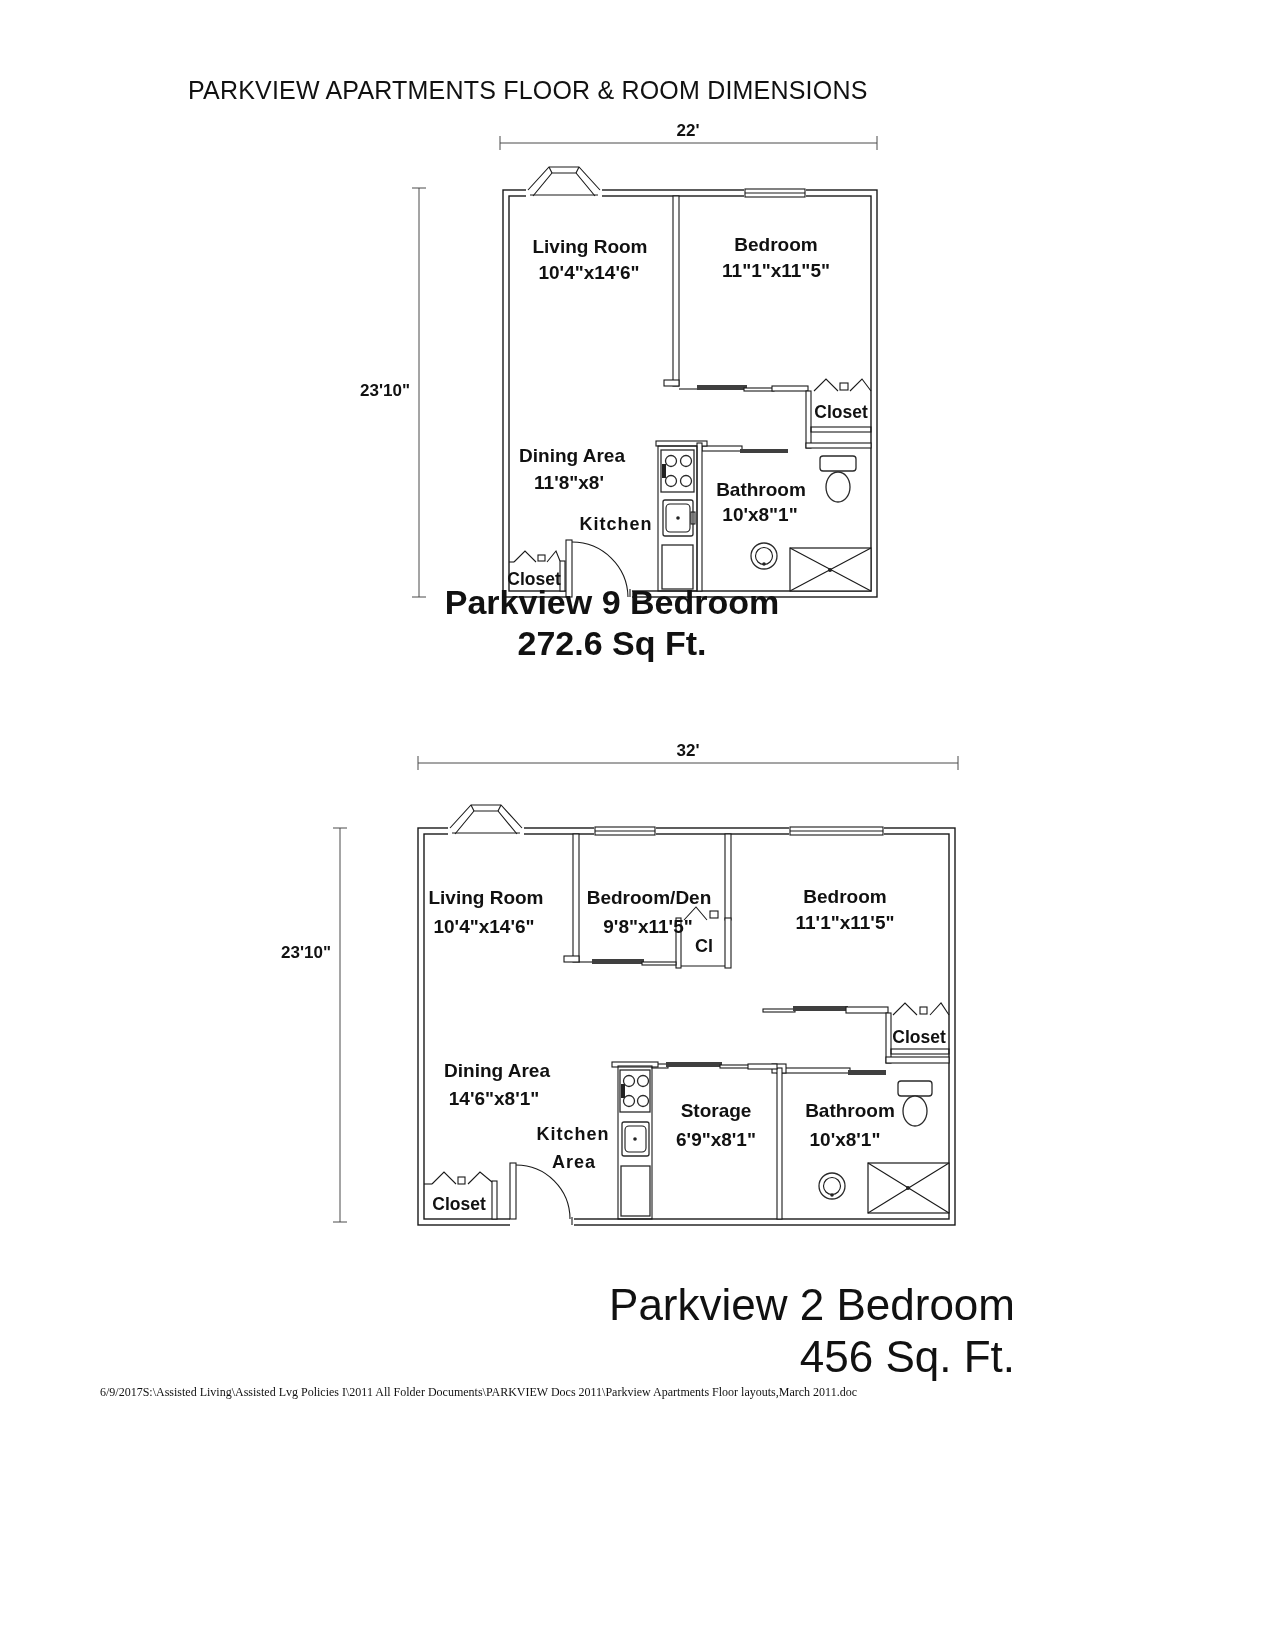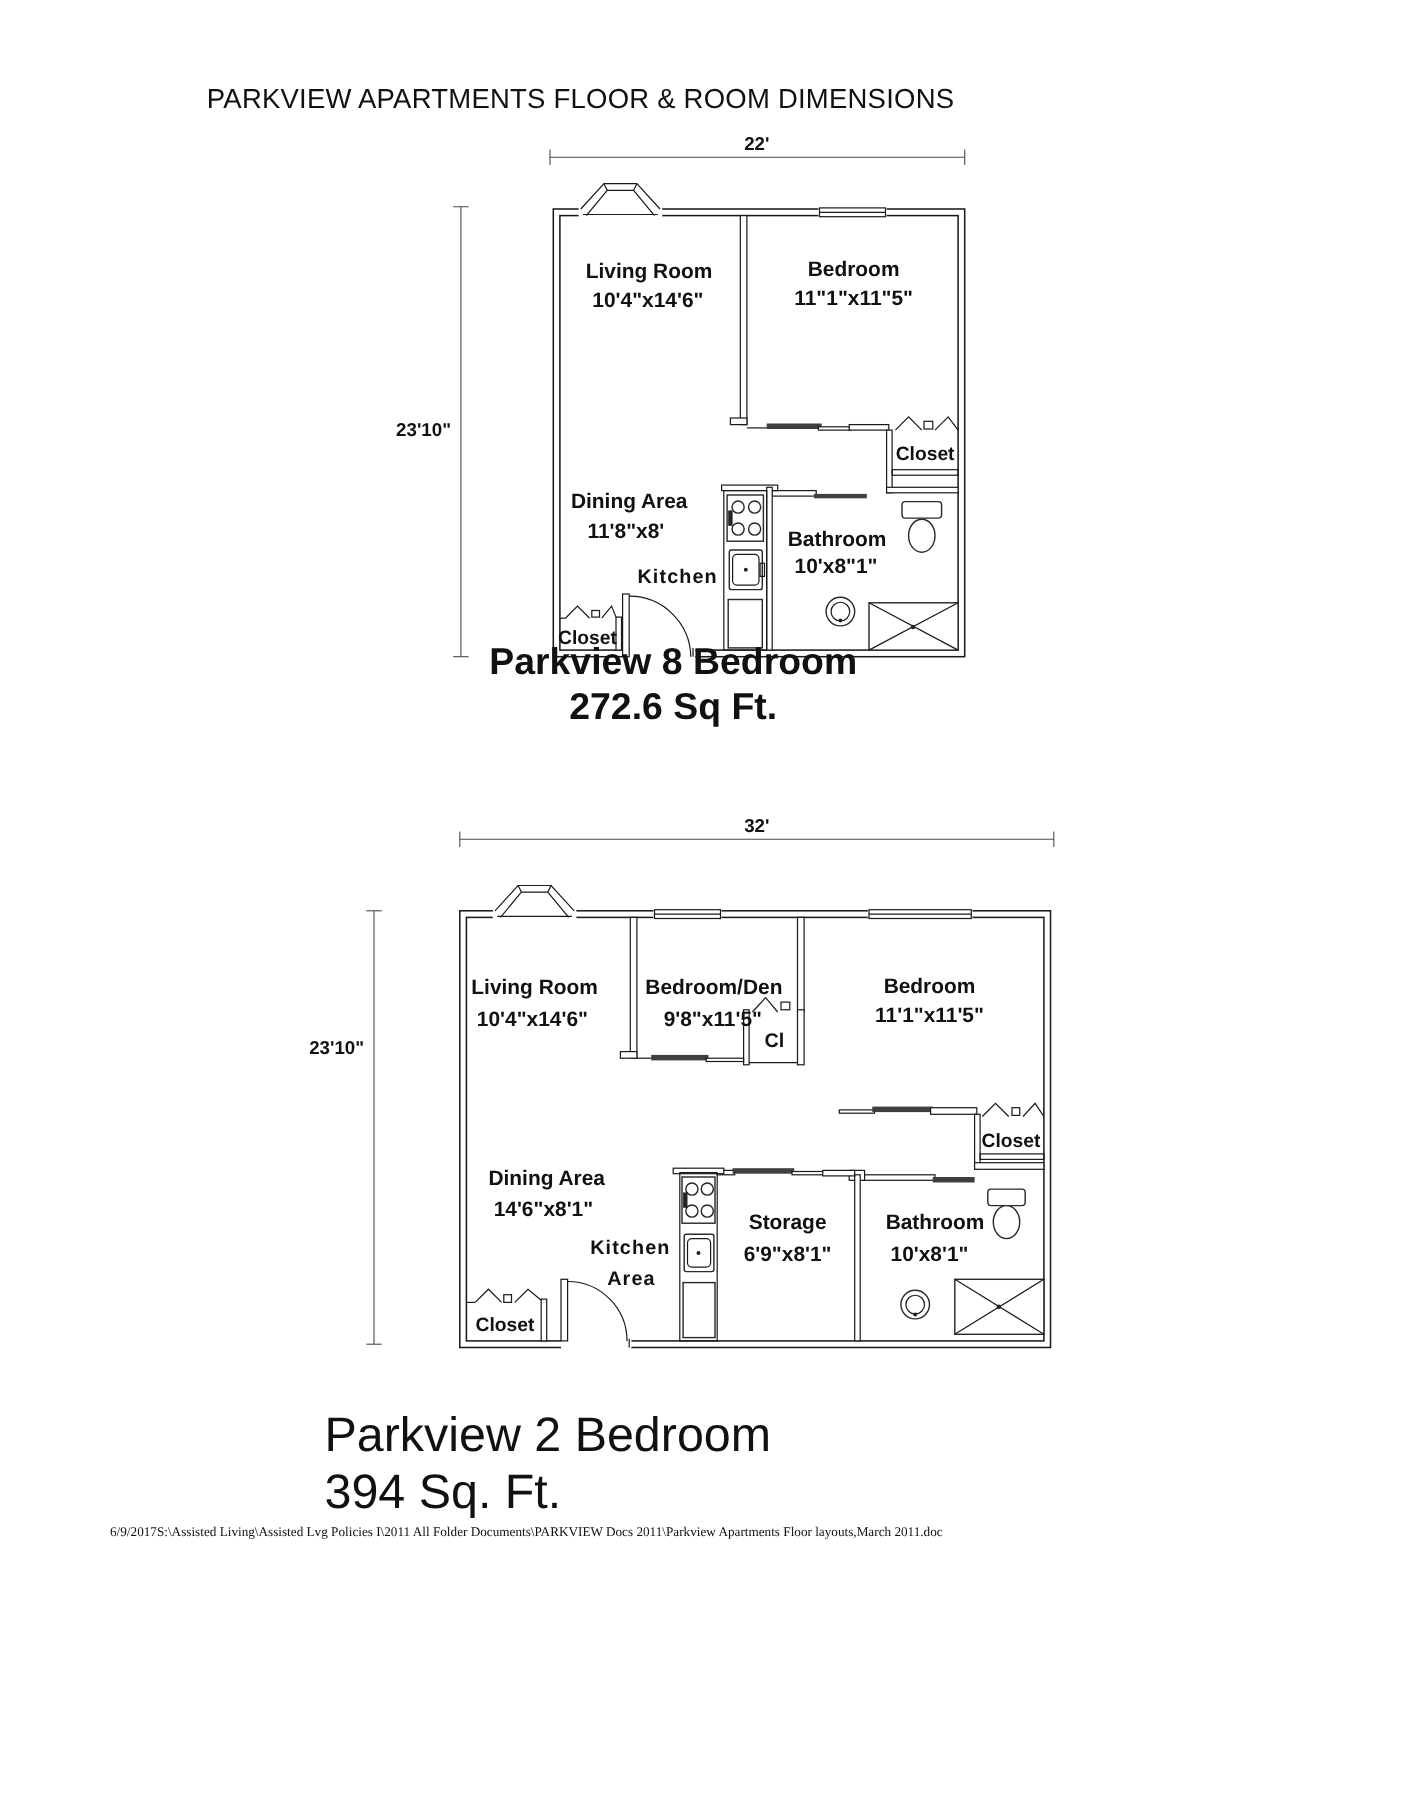--- a/index.html
+++ b/index.html
@@ -1,19 +1,19 @@
 <!DOCTYPE html>
 <html><head>
 <meta charset="utf-8">
 <style>
   html,body{margin:0;padding:0;background:#ffffff;}
   body{width:1275px;height:1651px;position:relative;font-family:"Liberation Sans",sans-serif;color:#111;}
   .page-title{position:absolute;left:188px;top:76px;font-size:25px;font-weight:normal;letter-spacing:.2px;white-space:nowrap;}
   .caption1{position:absolute;width:560px;left:332px;text-align:center;font-weight:bold;font-size:34px;}
-  .caption2{position:absolute;width:720px;left:295px;text-align:left;font-weight:normal;font-size:44px;}
+  .caption2{position:absolute;width:720px;left:295px;text-align:right;font-weight:normal;font-size:44px;}
   .footer-path{position:absolute;left:100px;top:1385px;font-family:"Liberation Serif",serif;font-size:12px;white-space:nowrap;}
   svg{position:absolute;}
   .wall{fill:none;stroke:#1a1a1a;stroke-width:1.4;}
   .wallrect{fill:#fff;stroke:#1a1a1a;stroke-width:1.1;}
   .thin{fill:none;stroke:#1a1a1a;stroke-width:1.1;}
   .dim{stroke:#4a4a4a;stroke-width:1;}
   .fixture{fill:#fff;stroke:#2a2a2a;stroke-width:1.3;}
   .darkbar{fill:#3f3f3f;stroke:none;}
   .gap{fill:#fff;stroke:none;}
   text{fill:#111;font-family:"Liberation Sans",sans-serif;}
@@ -152,21 +152,21 @@
   <text class="room" x="589" y="279">10'4"x14'6"</text>
   <text class="room" x="776" y="251">Bedroom</text>
   <text class="room" x="776" y="277">11"1"x11"5"</text>
   <text class="room" x="572" y="462">Dining Area</text>
   <text class="room" x="569" y="489">11'8"x8'</text>
   <text class="room18" x="616" y="530">Kitchen</text>
   <text class="room" x="761" y="496">Bathroom</text>
   <text class="room" x="760" y="521">10'x8"1"</text>
 </svg>
 
-<div class="caption1" style="top:583px">Parkview 8 Bedroom</div>
+<div class="caption1" style="top:583px">Parkview 9 Bedroom</div>
 <div class="caption1" style="top:624px">272.6 Sq Ft.</div>
 
 <svg style="left:260px;top:685px" width="730" height="555" viewBox="260 685 730 555">
 
   <g>
     <line class="dim" x1="418" y1="763" x2="958" y2="763"></line>
     <line class="dim" x1="418" y1="756" x2="418" y2="770"></line>
     <line class="dim" x1="958" y1="756" x2="958" y2="770"></line>
     <text class="dimlabel" x="688" y="756">32'</text>
   </g>
@@ -318,15 +318,15 @@
   <text class="room" x="494" y="1105">14'6"x8'1"</text>
   <text class="room18" x="573" y="1140">Kitchen</text>
   <text class="room18" x="574" y="1168">Area</text>
   <text class="room" x="716" y="1117">Storage</text>
   <text class="room" x="716" y="1146">6'9"x8'1"</text>
   <text class="room" x="850" y="1117">Bathroom</text>
   <text class="room" x="845" y="1146">10'x8'1"</text>
 </svg>
 
 <div class="caption2" style="top:1280px">Parkview 2 Bedroom</div>
-<div class="caption2" style="top:1332px">394 Sq. Ft.</div>
+<div class="caption2" style="top:1332px">456 Sq. Ft.</div>
 
 <div class="footer-path">6/9/2017S:\Assisted Living\Assisted Lvg Policies I\2011 All Folder Documents\PARKVIEW Docs 2011\Parkview Apartments Floor layouts,March 2011.doc</div>
 
 </body></html>

